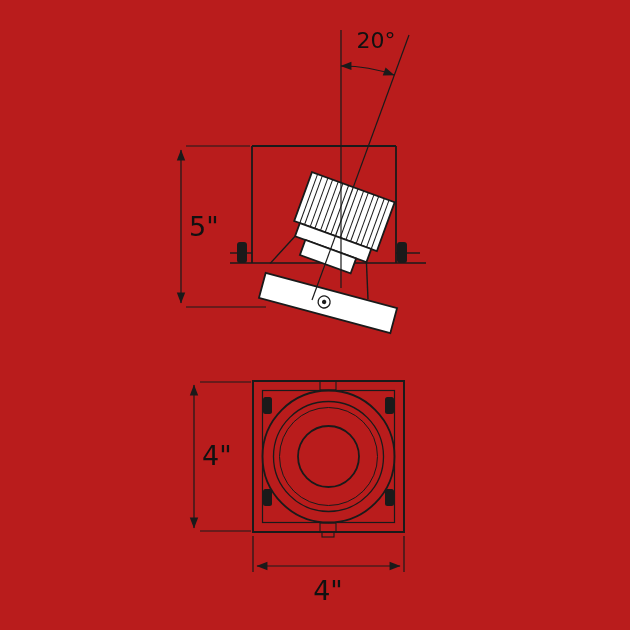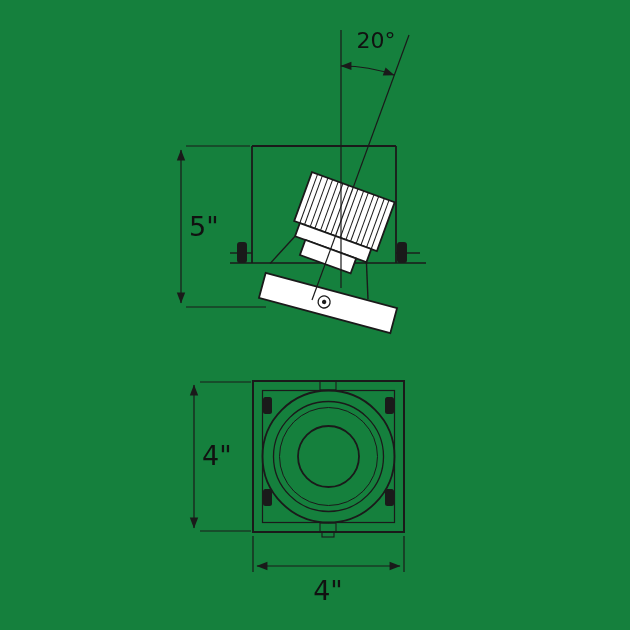--- a/index.html
+++ b/index.html
@@ -1,17 +1,17 @@
 <!DOCTYPE html>
 <html><head>
 <meta charset="utf-8">
 <style>
   html,body{margin:0;padding:0;background:#ffffff;}
   .canvas{
-    width:630px;height:630px;position:relative;background:#15803d;
+    width:630px;height:630px;position:relative;background:#b91c1c;
     font-family:"DejaVu Sans","Liberation Sans",sans-serif;
     overflow:hidden;
   }
   svg{display:block;}
   .dim-text{font-size:27px;fill:#111;font-family:"DejaVu Sans","Liberation Sans",sans-serif;}
   .angle-text{font-size:22px;fill:#111;font-family:"DejaVu Sans","Liberation Sans",sans-serif;}
 </style>
 </head>
 <body>
 

